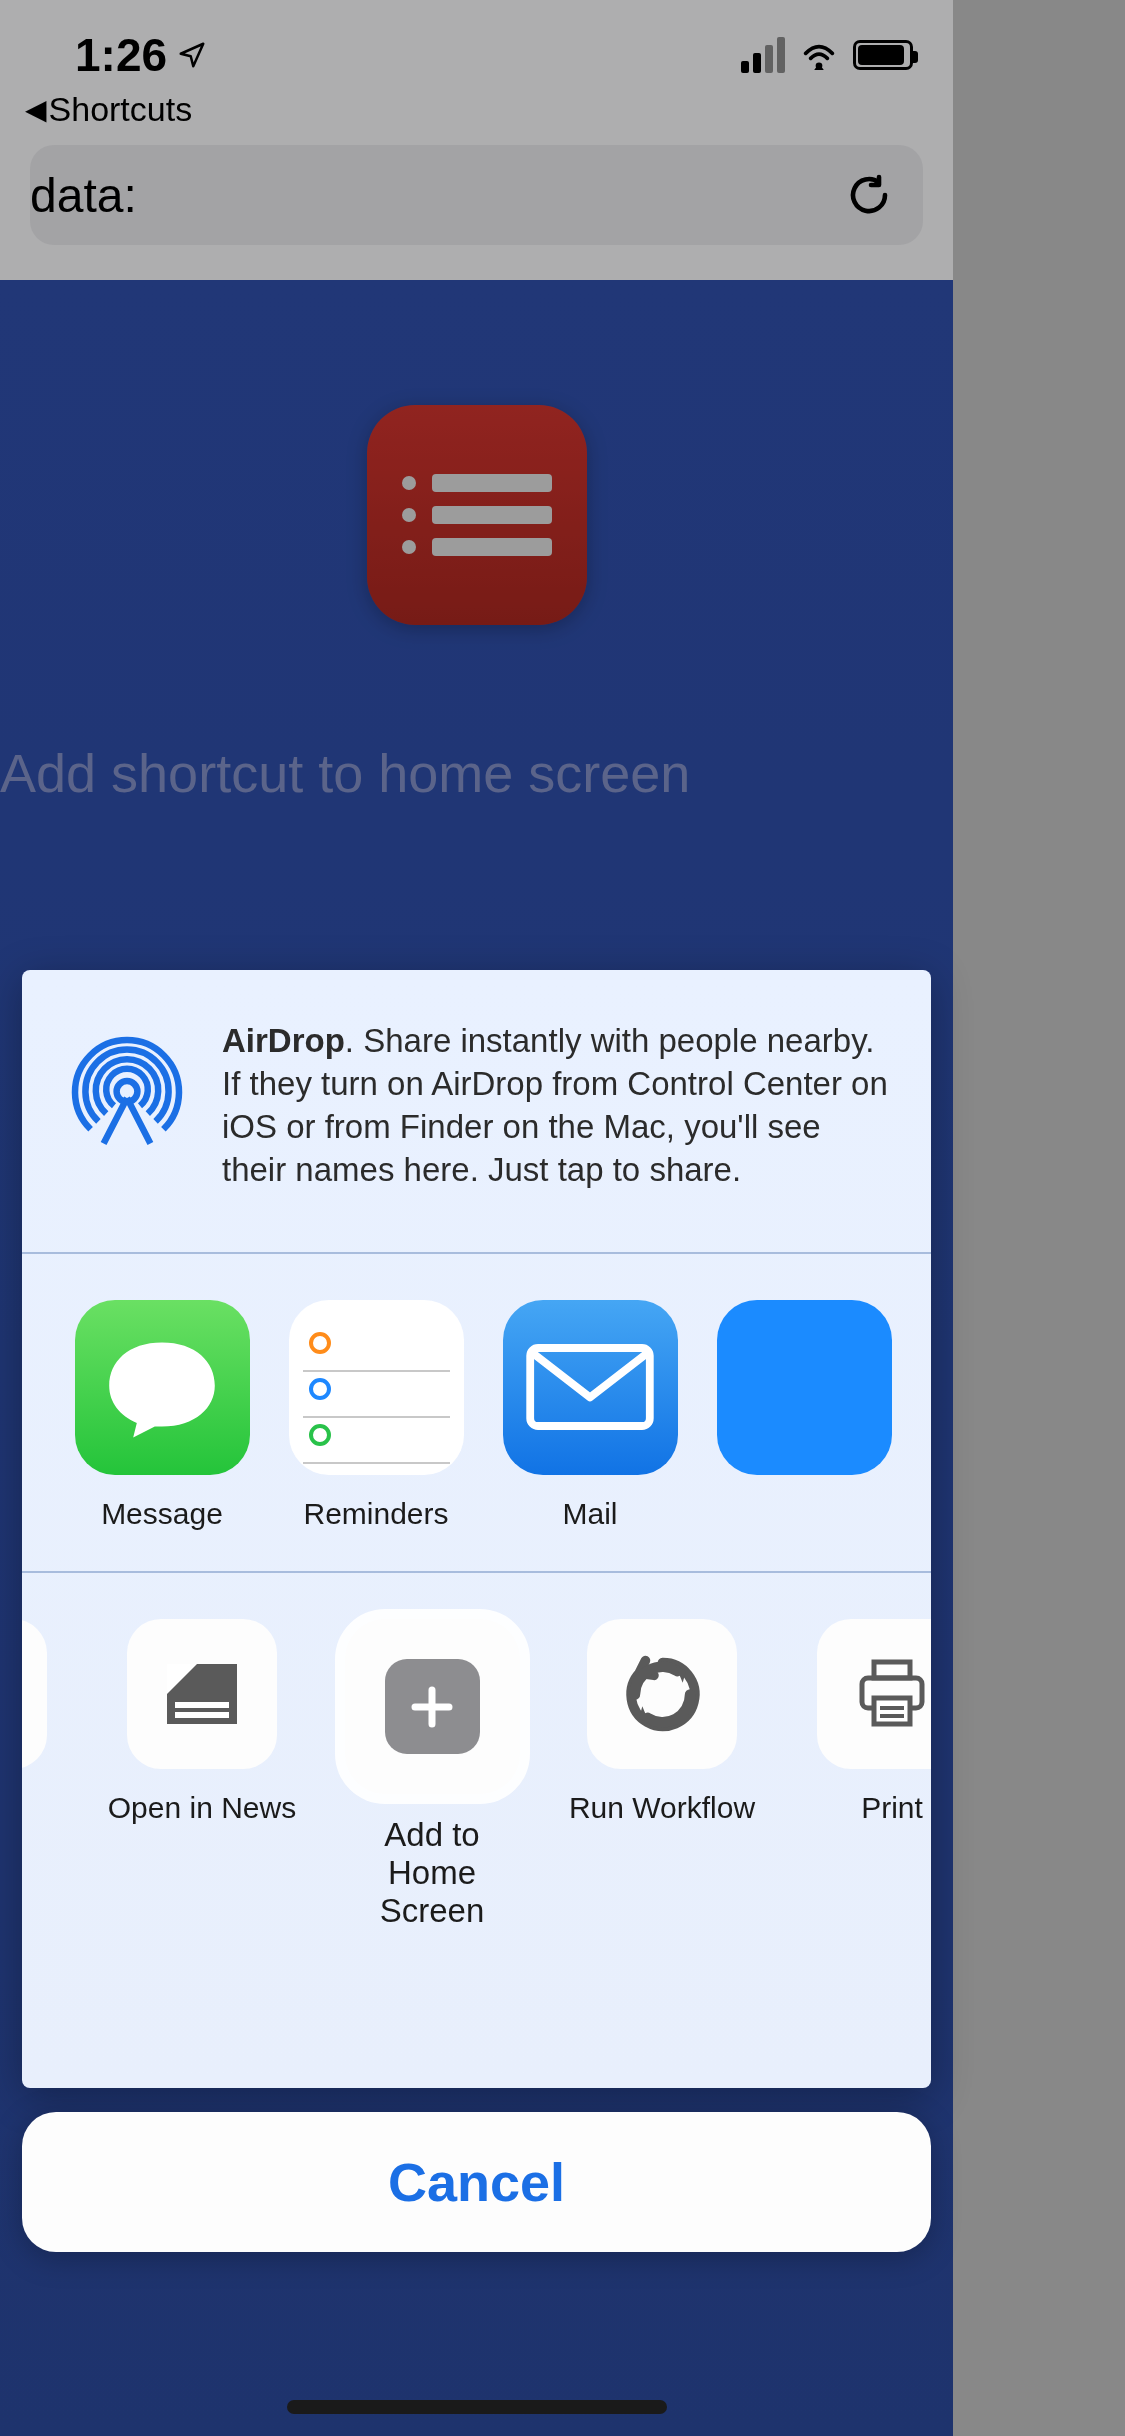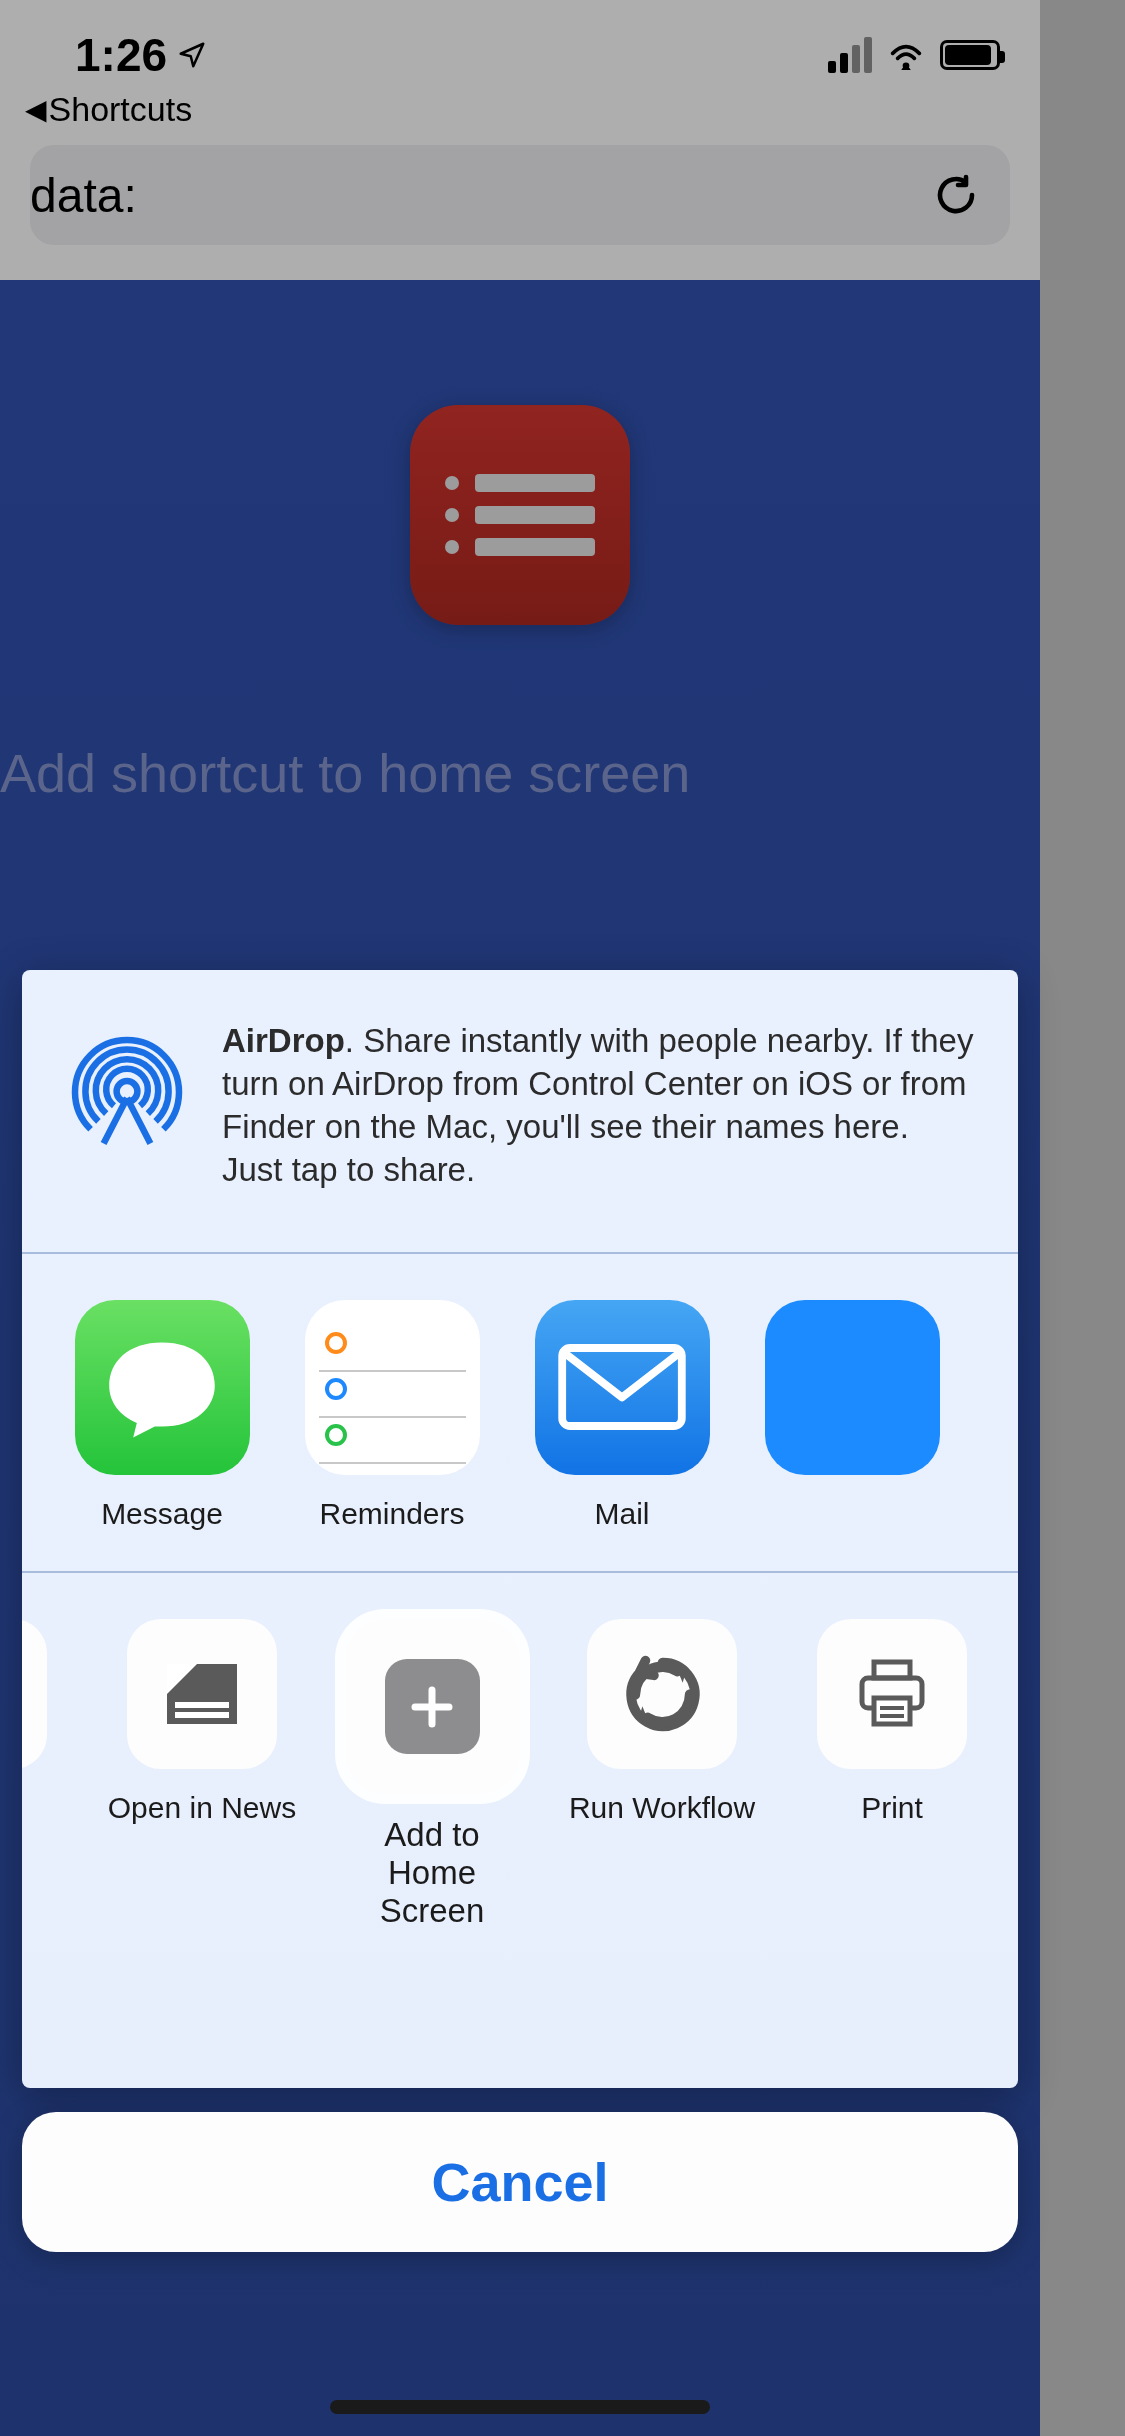--- a/index.html
+++ b/index.html
@@ -1,17 +1,17 @@
 <!DOCTYPE html>
 <html><head>
 <meta charset="utf-8">
 <style>
   * { margin: 0; padding: 0; box-sizing: border-box; }
   html, body { width: 1125px; height: 2436px; font-family: -apple-system, "Helvetica Neue", Arial, sans-serif; background: #888; overflow: hidden; }
-  .screen { position: relative; width: 1040px; height: 2436px; background: #2c4a9e; }
+  .screen { position: relative; width: 953px; height: 2436px; background: #2c4a9e; }
 
   
   .bg-top { position: absolute; top: 0; left: 0; right: 0; height: 280px; background: #f1f1f3; }
   .bg-top-dimmer { position: absolute; inset: 0; background: rgba(0,0,0,0.28); }
   .status-bar { position: absolute; top: 20px; left: 0; right: 0; height: 70px; display: flex; align-items: center; padding: 0 40px; }
   .status-time { font-size: 46px; font-weight: 600; color: #000; margin-left: 35px; }
   .status-loc { margin-left: 10px; }
   .status-right { margin-left: auto; display: flex; align-items: center; gap: 14px; }
   .cell-bars { display: flex; align-items: flex-end; gap: 4px; }
   .cell-bars span { width: 8px; background: #000; border-radius: 2px; }
@@ -42,21 +42,21 @@
 
   
   .sheet { position:absolute; left:22px; right:22px; top:970px; height:1118px;
            background: linear-gradient(#e9f1ff,#e8effc); border-radius: 8px; overflow:hidden; box-shadow: 0 8px 40px rgba(0,0,0,0.3);}
   .airdrop-section { padding: 50px 40px 60px 40px; display:flex; gap:30px; align-items:flex-start; }
   .airdrop-icon { width:130px; height:130px; flex-shrink:0; }
   .airdrop-text { font-size:33px; line-height:1.3; color:#2b2b2b; }
   .airdrop-text .bold { font-weight:700; }
   .sep { height:2px; background:#8ca5cf; opacity:0.7; }
 
-  .app-row, .action-row { display:flex; gap:40px; padding: 46px 2px 40px 45px; overflow:hidden; }
+  .app-row, .action-row { display:flex; gap:24px; padding: 46px 2px 40px 45px; overflow:hidden; }
   .share-item { width:190px; flex-shrink:0; text-align:center; }
   .action-row .share-item { width:190px; }
   .share-item.selected .action-icon { box-shadow: 0 0 0 10px rgba(255,255,255,0.9); border-radius:40px; }
   .action-row { gap:40px; padding-left:0; margin-left:-145px; }
   .app-icon { width:175px; height:175px; border-radius:40px; margin:0 auto 22px; position:relative; overflow:hidden; }
   .action-icon { width:150px; height:150px; border-radius:34px; background:#fdfdfd; margin:0 auto 22px; position:relative; display:flex; align-items:center; justify-content:center; }
   .share-label { font-size:30px; color:#1b1b1b; line-height:1.15; }
   .action-row .share-label { text-align:center; }
 
   

